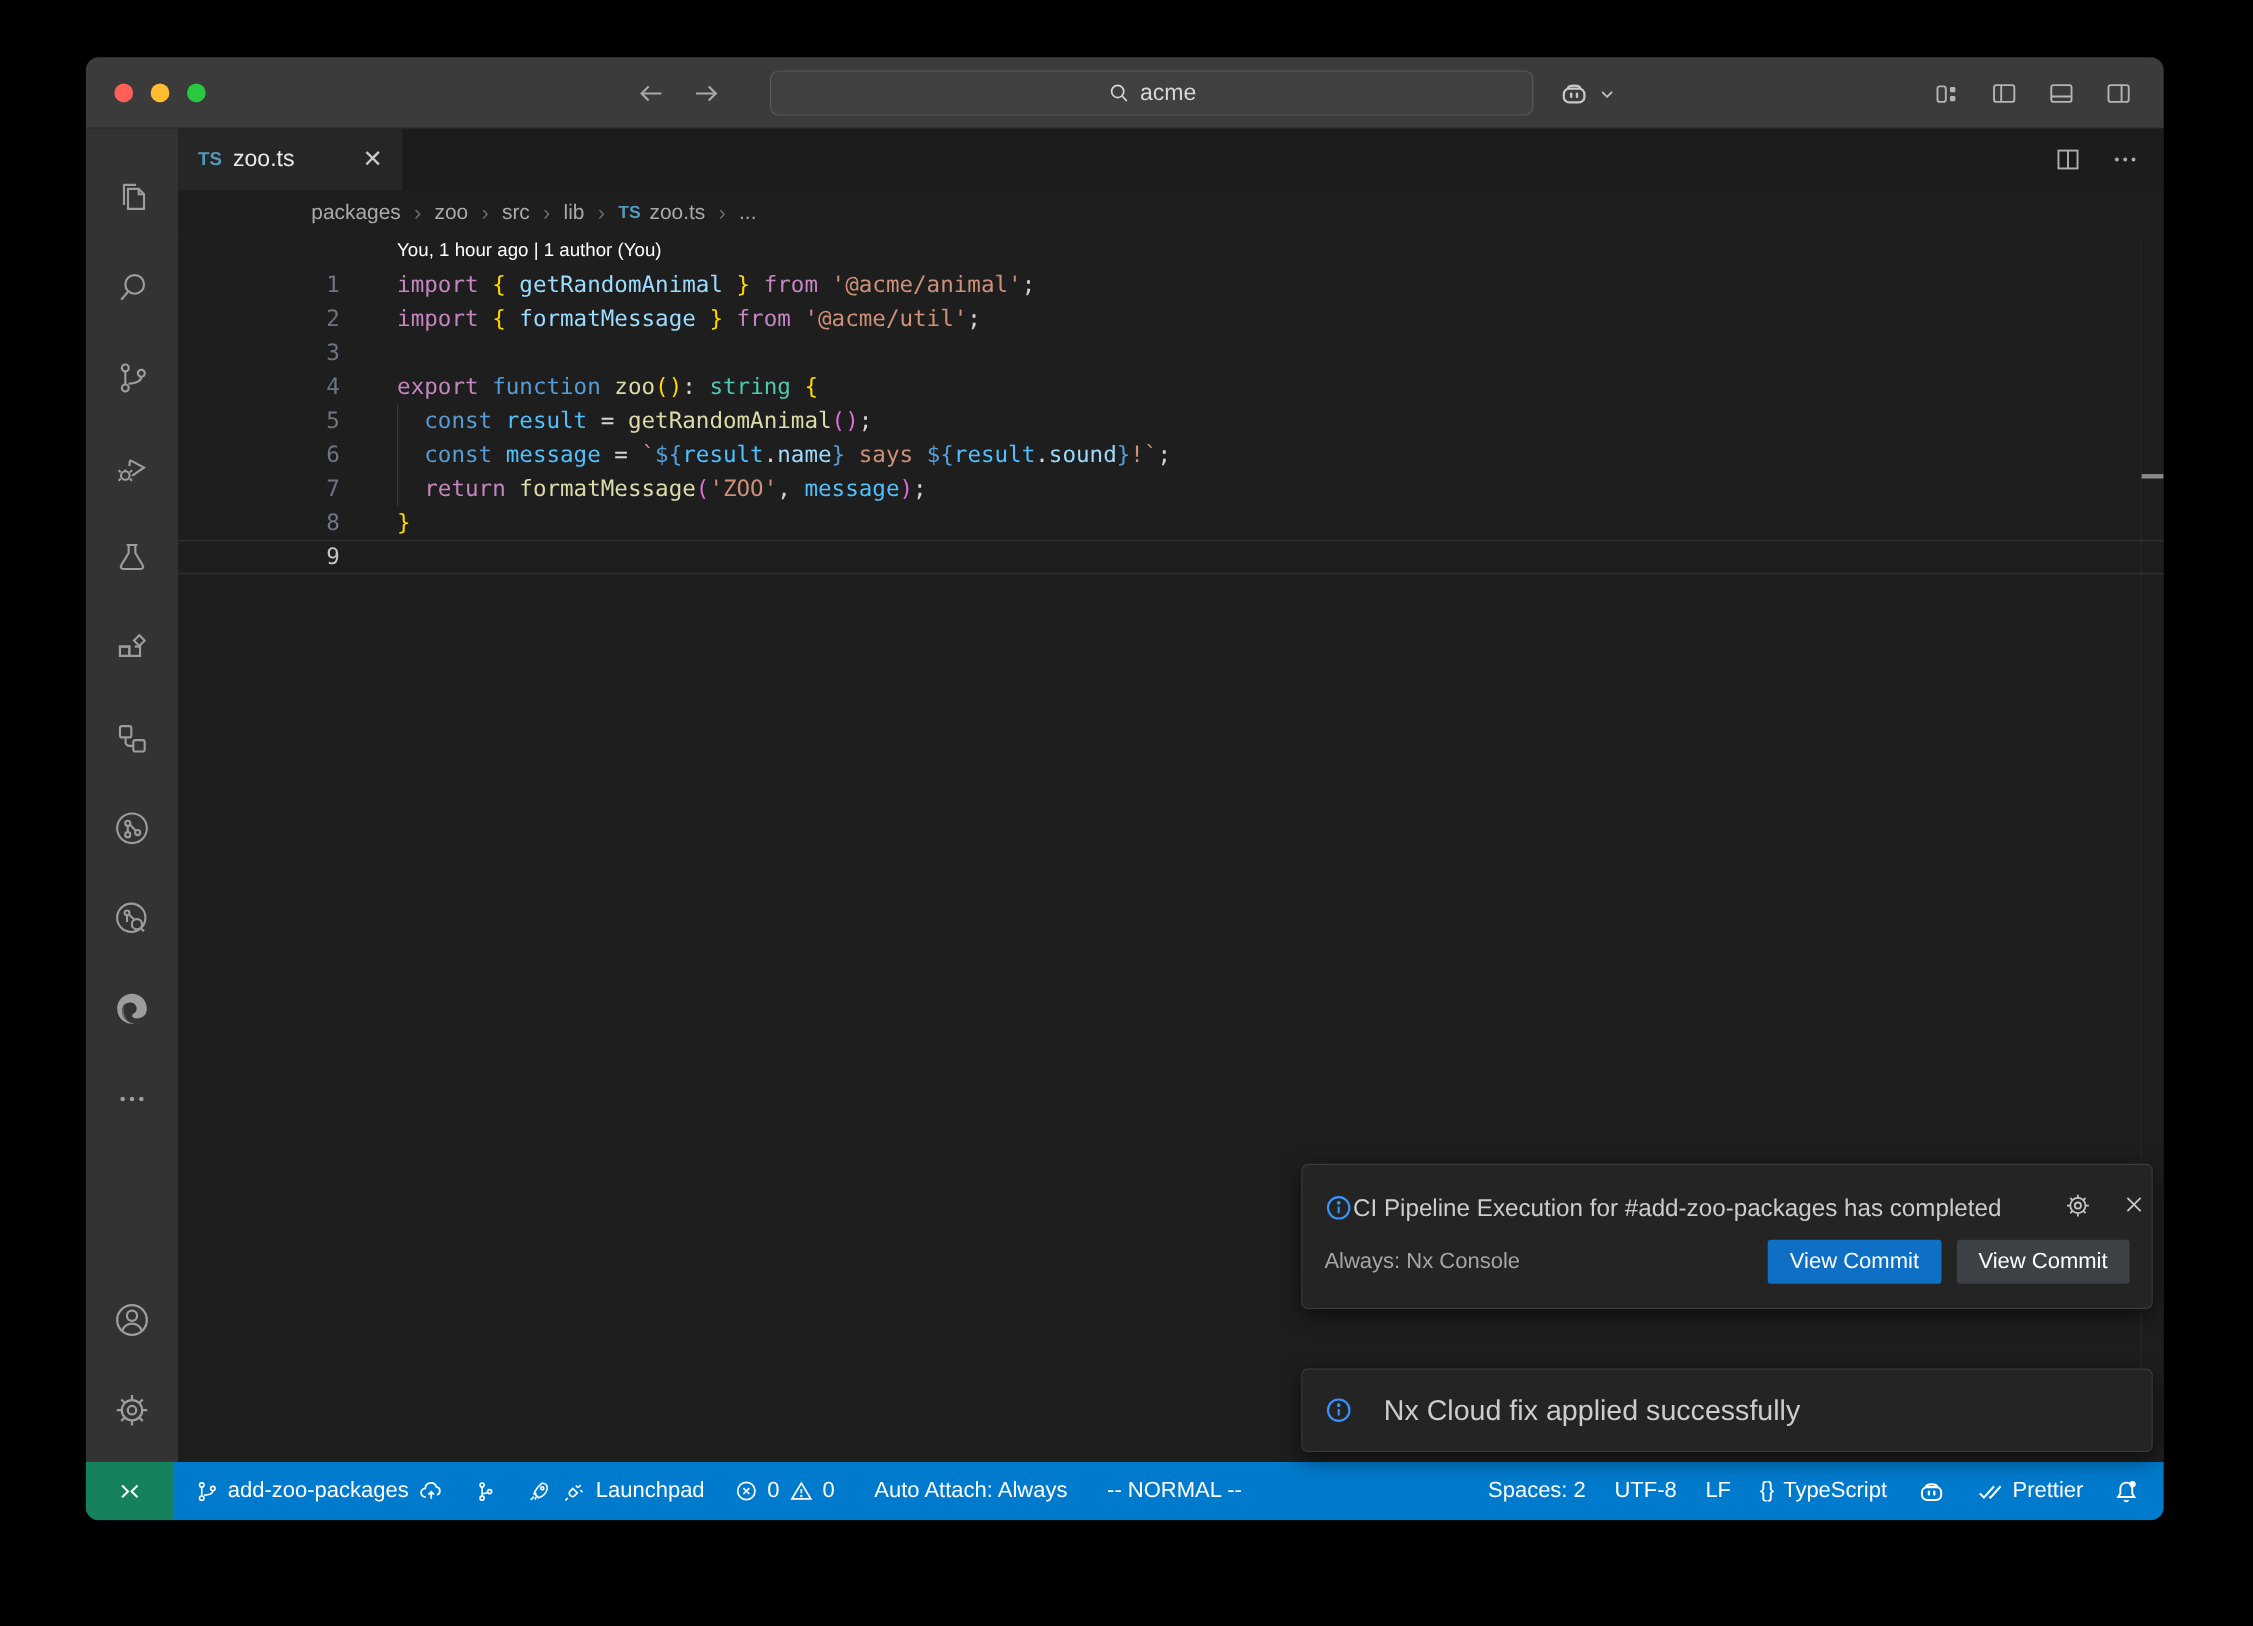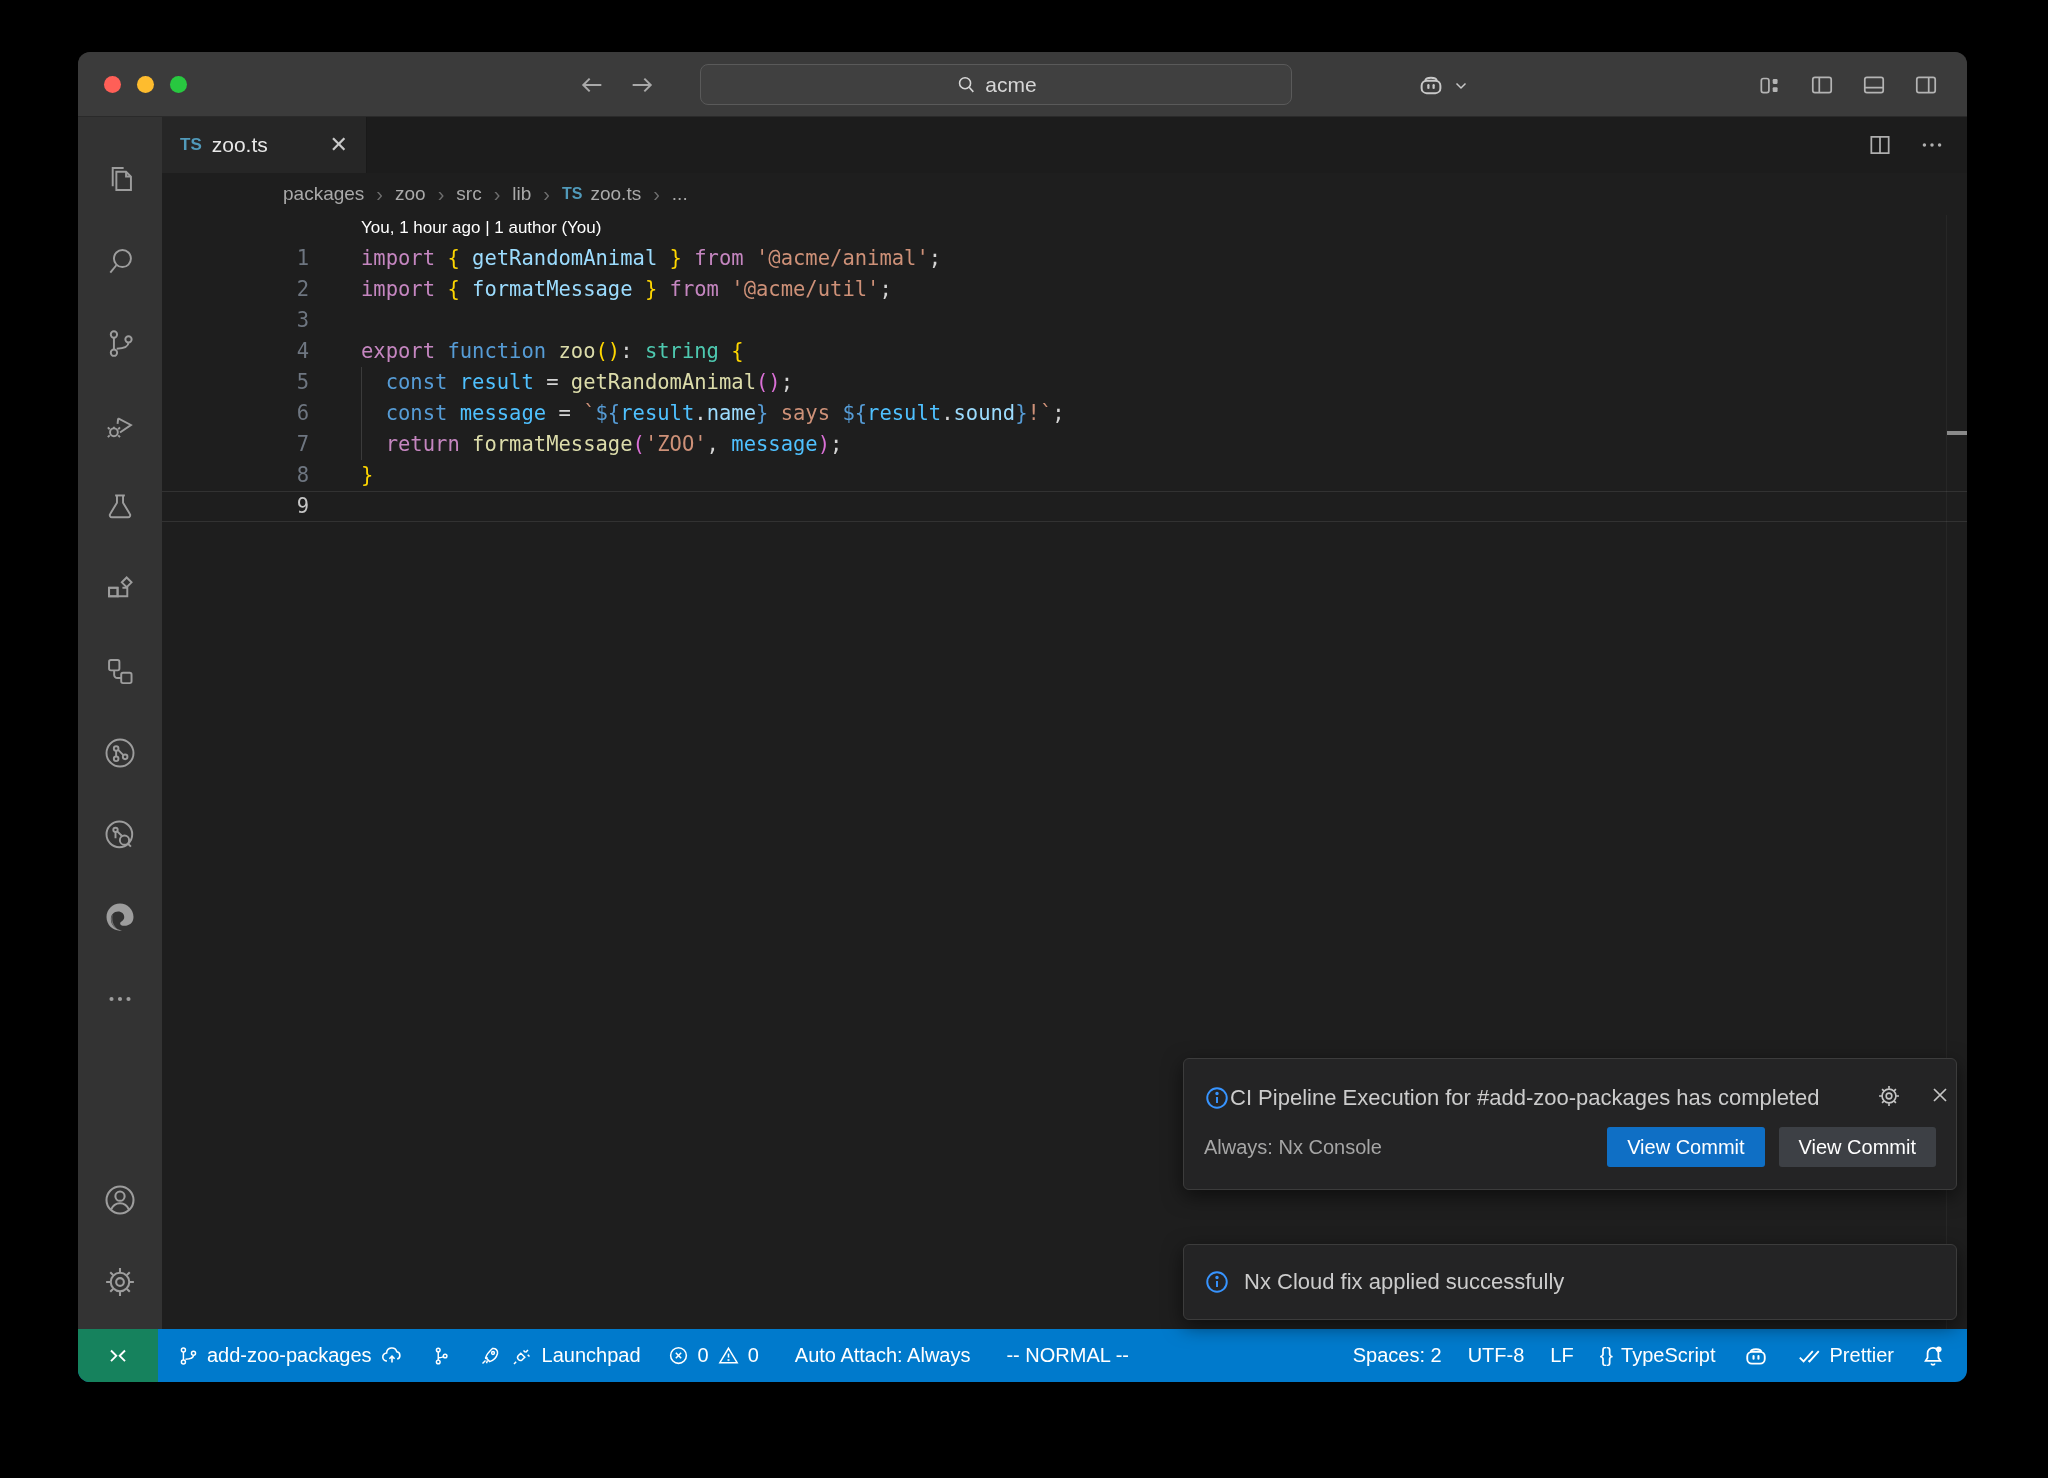--- a/index.html
+++ b/index.html
@@ -9,21 +9,21 @@
   .window { position:absolute; left:78px; top:52px; width:1889px; height:1330px;
             background:#1E1E1E; border-radius:12px; overflow:hidden;
             box-shadow:0 24px 70px rgba(0,0,0,.65); display:flex; flex-direction:column; }
 
   
   .titlebar { position:relative; height:65px; background:#3B3B3B; border-bottom:1px solid #2A2A2A; flex:0 0 auto; }
   .traffic { position:absolute; left:26px; top:0; height:65px; display:flex; align-items:center; gap:16px; }
   .tl { width:17px; height:17px; border-radius:50%; }
   .tl.red{ background:#FF5F57; } .tl.yellow{ background:#FEBC2E; } .tl.green{ background:#28C840; }
   .nav-arrows { position:absolute; left:500px; top:0; height:65px; display:flex; align-items:center; gap:22px; color:#A9A9A9; }
-  .searchbox { position:absolute; left:622px; top:12px; width:592px; height:41px; background:#404040;
+  .searchbox { position:absolute; left:622px; top:12px; width:694px; height:41px; background:#404040;
                border:1px solid #5A5A5A; border-radius:8px; display:flex; align-items:center; justify-content:center;
                color:#D6D6D6; font-size:21px; gap:8px; }
   .copilot-tb { position:absolute; left:1338px; top:0; height:65px; display:flex; align-items:center; gap:6px; color:#C8C8C8; }
   .layout-icons { position:absolute; right:28px; top:0; height:65px; display:flex; align-items:center; gap:26px; color:#B4B4B4; }
 
   
   .main { flex:1; display:flex; min-height:0; }
   .activitybar { width:84px; background:#333333; display:flex; flex-direction:column; align-items:center; flex:0 0 auto; }
   .ab-item { width:84px; height:82px; display:flex; align-items:center; justify-content:center; color:#9D9D9D; }
   .ab-item:first-child { margin-top:21px; }
@@ -70,21 +70,21 @@
            border-radius:6px; box-shadow:0 6px 20px rgba(0,0,0,.55); color:#CCCCCC; }
   .toast-1 { top:1006px; }
   .toast-2 { top:1192px; height:76px; display:flex; align-items:center; padding:0 20px; }
   .toast-head { display:flex; padding:18px 4px 0 20px; }
   .toast-msg { font-size:22px; line-height:42px; width:600px; }
   .toast-tools { margin-left:auto; display:flex; gap:26px; color:#C5C5C5; padding-top:6px; }
   .toast-foot { display:flex; align-items:center; padding:8px 20px 22px 20px; }
   .toast-source { color:#A6A6A6; font-size:20px; }
   .toast-btns { margin-left:auto; display:flex; gap:14px; }
   .btn { height:40px; display:flex; align-items:center; padding:0 20px; font-size:20px; color:#fff; border-radius:3px; }
-  .toast2-msg { font-size:22px; margin-left:14px; }
+  .toast2-msg { font-size:26px; margin-left:28px; }
 
   .icon { display:inline-flex; flex:0 0 auto; }
   svg { display:block; }
 </style>
 </head>
 <body>
 
 <div class="screen">
   <div class="window">
 

